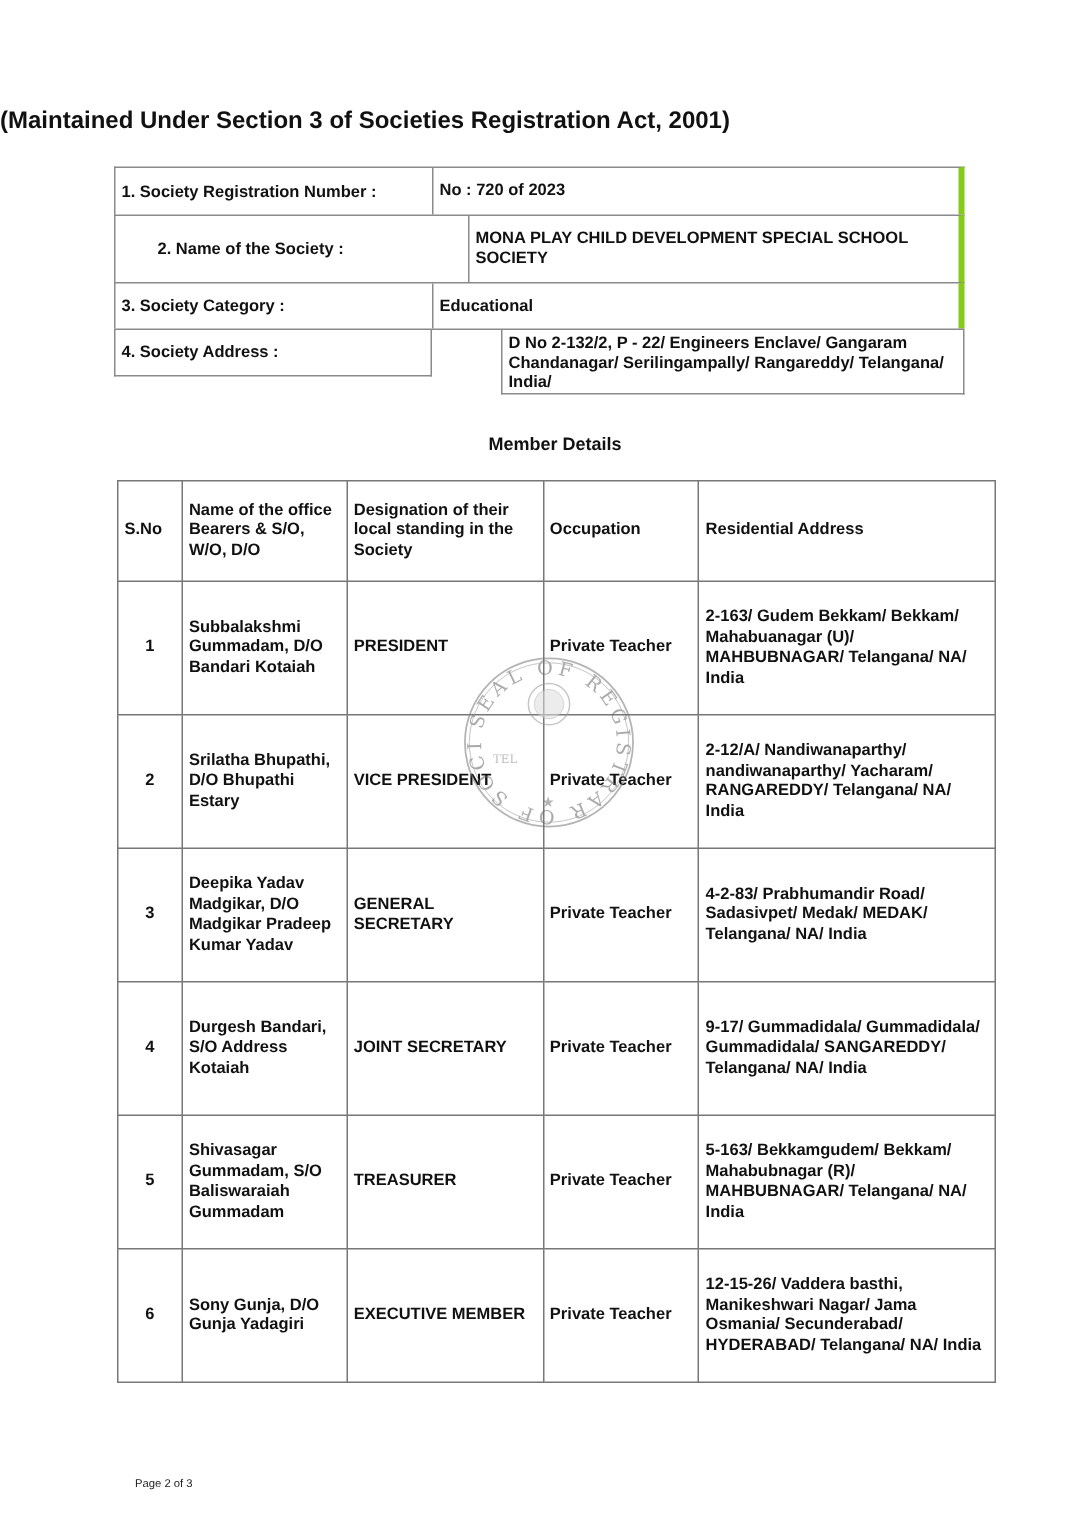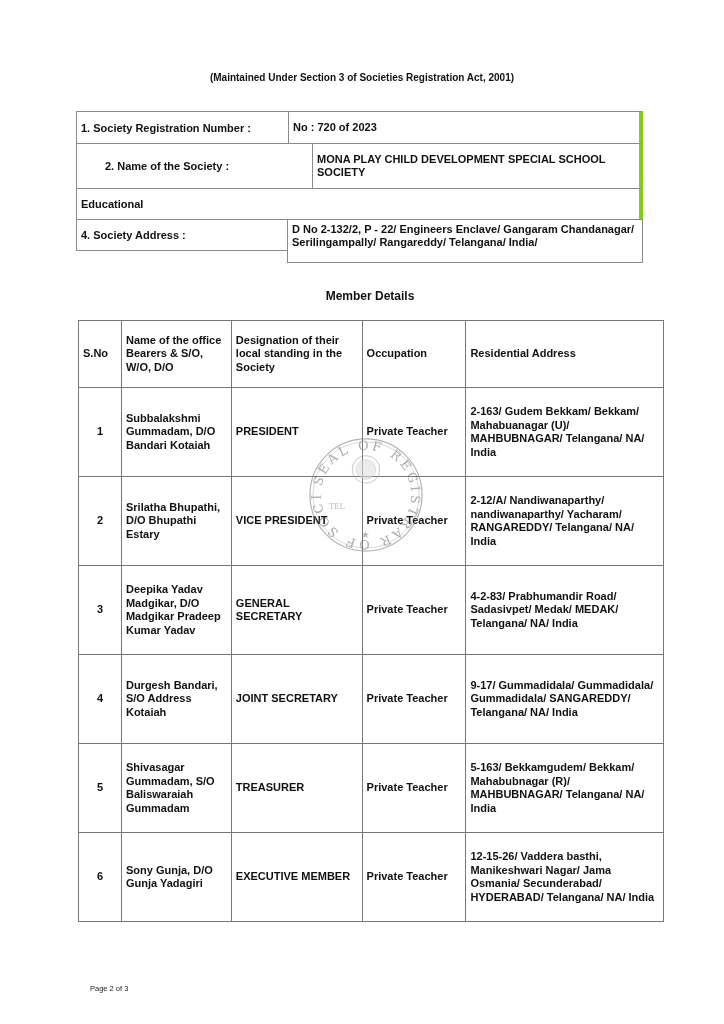--- a/index.html
+++ b/index.html
@@ -3,41 +3,41 @@
 <meta charset="utf-8">
 <style>
   html, body { margin: 0; padding: 0; background: #ffffff; }
   body {
     width: 724px; height: 1024px; position: relative; overflow: hidden;
     font-family: "Liberation Sans", "DejaVu Sans", sans-serif;
     color: #111;
   }
   .subtitle {
     position: absolute; top: 72px; left: 0; width: 724px;
-    text-align: center; font-weight: bold; font-size: 10px;
+    text-align: left; font-weight: bold; font-size: 16px;
   }
   
   .info {
     position: absolute; left: 76px; top: 111px; width: 567px;
   }
   .info-row {
     display: flex; border-left: 1px solid #8a8a8a; border-right: 4px solid #84cc16;
     border-top: 1px solid #8a8a8a; font-weight: bold; font-size: 11px;
   }
   .info-row .k {
     width: 204px; padding: 0 4px; display: flex; align-items: center;
     border-right: 1px solid #8a8a8a; box-sizing: border-box; width: 212px;
   }
   .info-row .v {
     flex: 1; padding: 0 4px; display: flex; align-items: center; line-height: 13px;
   }
   .r1 { height: 31px; }
   .r2 { height: 44px; padding-left: 24px; }
   .r3 { height: 30px; }
-  .r4 { height: 43px; border-left: none; border-right: none; position: relative; }
+  .r4 { height: 43px; border-left: none; border-right: none; position: relative; gap: 47px; }
   .r4 .k {
     border-left: 1px solid #8a8a8a; border-bottom: 1px solid #8a8a8a;
     height: 31px; align-self: flex-start; border-right: 1px solid #8a8a8a;
   }
   .r4 .v {
     align-self: stretch; align-items: flex-start; padding-top: 3px;
     border-right: 1px solid #8a8a8a; border-bottom: 1px solid #8a8a8a;
     margin-left: -1px; border-left: 1px solid #8a8a8a;
   }
   .section-title {
@@ -73,20 +73,21 @@
 <div class="info">
   <div class="info-row r1">
     <div class="k">1. Society Registration Number :</div>
     <div class="v">No : 720 of 2023</div>
   </div>
   <div class="info-row r2">
     <div class="k">2. Name of the Society :</div>
     <div class="v">MONA PLAY CHILD DEVELOPMENT SPECIAL SCHOOL SOCIETY</div>
   </div>
   <div class="info-row r3">
+    <div class="k">3. Society Category :</div>
     <div class="v">Educational</div>
   </div>
   <div class="info-row r4">
     <div class="k">4. Society Address :</div>
     <div class="v">D No 2-132/2, P - 22/ Engineers Enclave/ Gangaram Chandanagar/ Serilingampally/ Rangareddy/ Telangana/ India/</div>
   </div>
 </div>
 
 <div class="section-title">Member Details</div>
 

